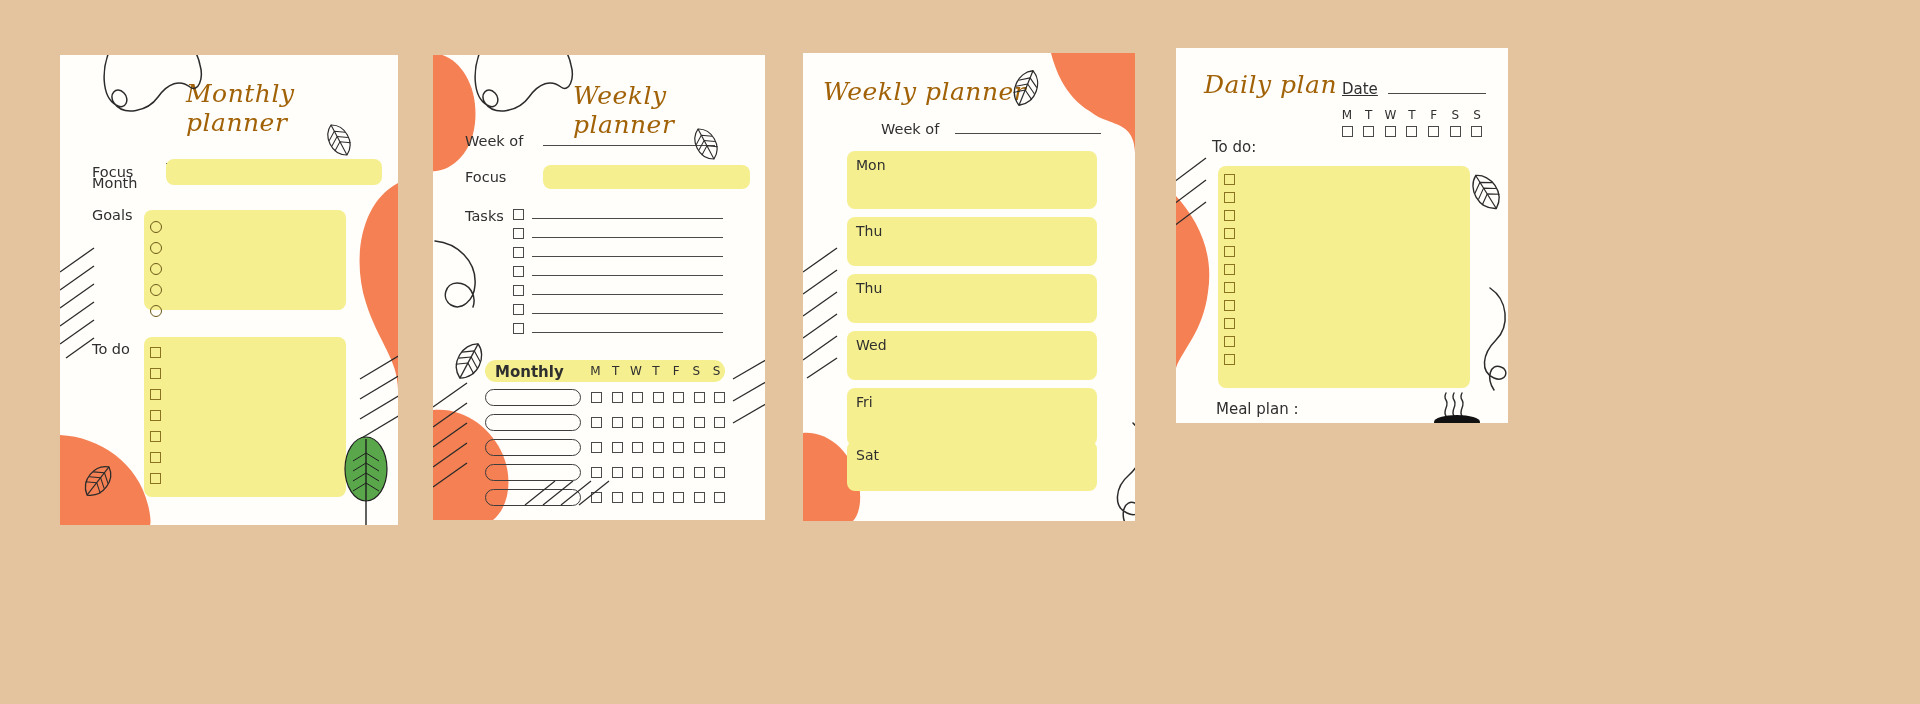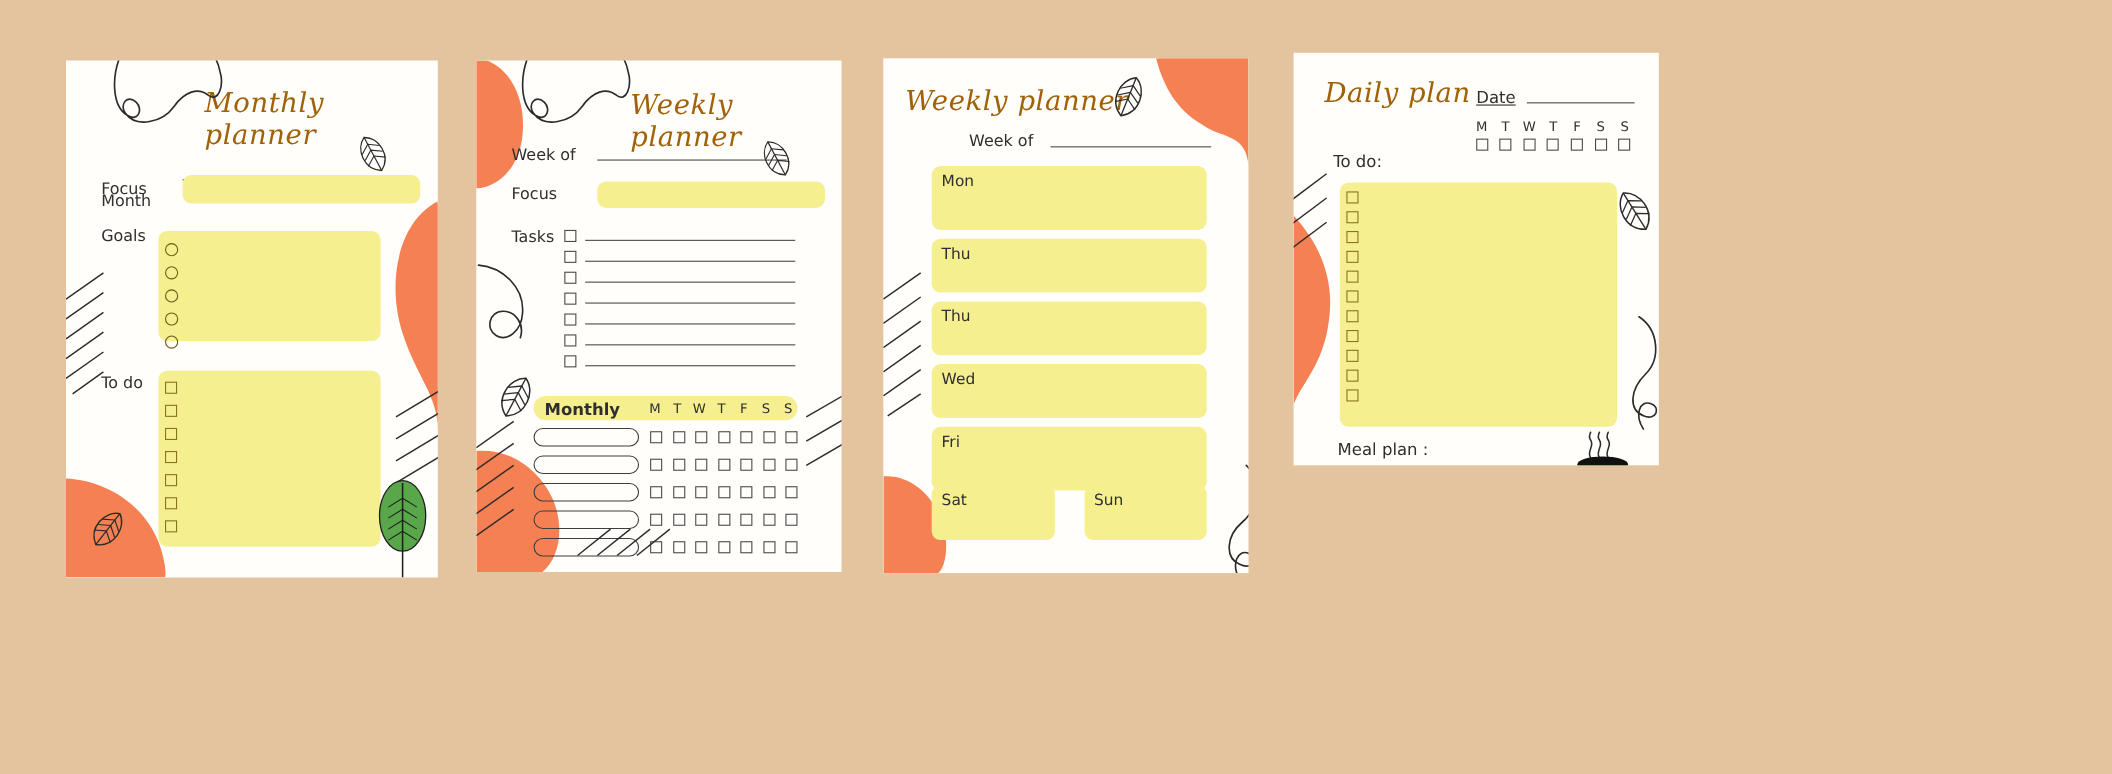--- a/index.html
+++ b/index.html
@@ -413,23 +413,20 @@
           </div>
           <div class="yellow" style="height: 58px; position: relative;">
             <span class="lbl" style="position: absolute; left: 9px; top: 6px; font-size: 14px;">Fri</span>
           </div>
         </div>
 
       <div class="abs" id="week-days-half" style="left:44px;top:388px;width:250px;display:flex;gap:27px;">
           <div class="yellow" style="flex: 1 1 0%; height: 50px; position: relative;">
             <span class="lbl" style="position: absolute; left: 9px; top: 6px; font-size: 14px;">Sat</span>
           </div>
-          <div class="yellow" style="flex: 1 1 0%; height: 50px; position: relative;">
-            <span class="lbl" style="position: absolute; left: 9px; top: 6px; font-size: 14px;">Sun</span>
-          </div>
         </div>
     </div>
   </div>
 
   <div class="card" id="card-daily">
 
     <svg class="blob" style="left:0;top:0;width:332px;height:475px;" viewBox="0 0 332 475">
       <path d="M0 150 C 18 170 34 200 30 240 C 26 280 6 300 0 316 Z" fill="#f58053"></path>
       <path d="M0 148 C 22 172 38 204 32 244 C 27 284 6 302 0 320 L0 148 Z" fill="#f58053"></path>
     </svg>

